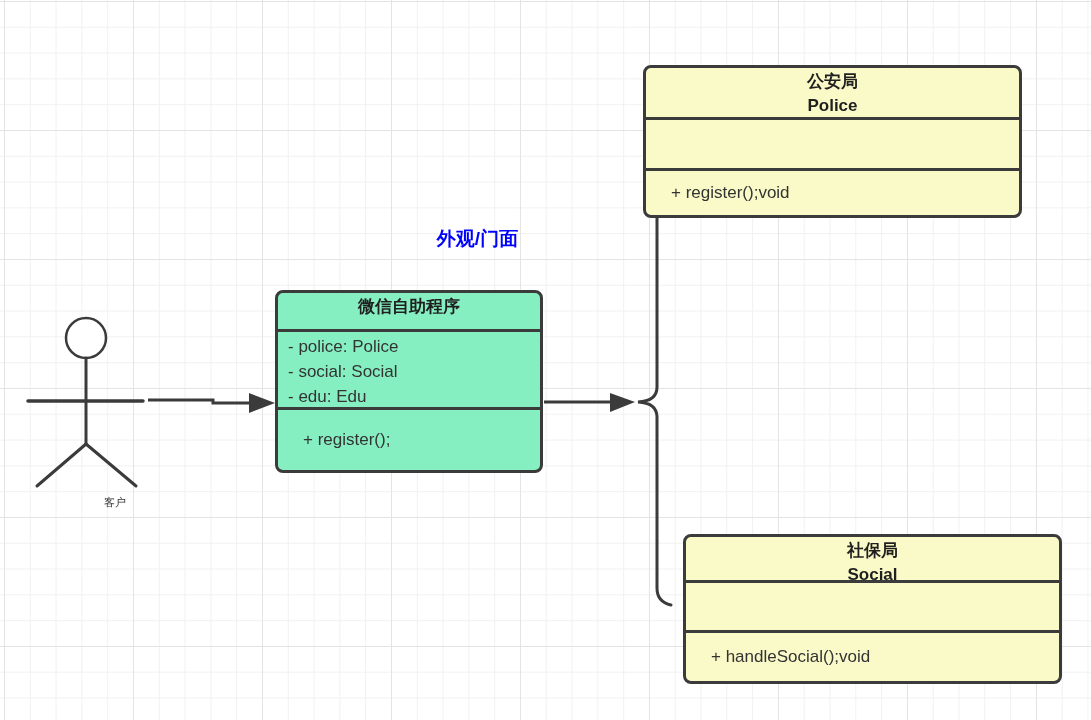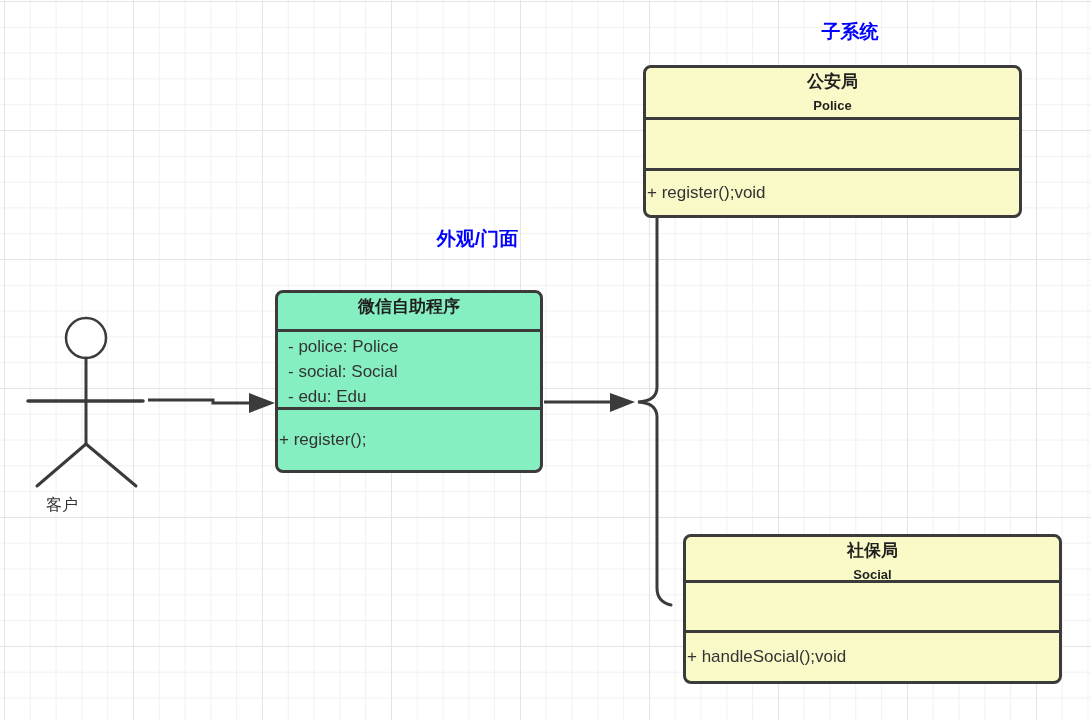--- a/index.html
+++ b/index.html
@@ -31,47 +31,47 @@
   .uml-box.green{background:#86efc2;}
   .uml-box.yellow{background:#fafac8;}
   .sec{box-sizing:border-box;flex:0 0 auto;}
   .sec.title{
     text-align:center;
     font-weight:bold;
     color:#1f1f1f;
     padding-top:2px;
   }
   .t-cn{font-size:17px;line-height:24px;}
-  .t-en{font-size:13px;line-height:24px;}
+  .t-en{font-size:17px;line-height:24px;}
   .sec.attrs{
     border-top:3px solid #3b3b3b;
     padding:2px 0 12px 10px;
     font-size:17px;
     line-height:25px;
   }
   .sec.methods{
     border-top:3px solid #3b3b3b;
     flex:1 1 auto;
     display:flex;
     align-items:center;
-    padding-left:1px;
+    padding-left:25px;
     font-size:17px;
   }
   .float-label{
     position:absolute;
     text-align:center;
     font-weight:bold;
     font-size:19px;
     color:#0000ff;
     white-space:nowrap;
   }
   .actor-caption{
     position:absolute;
-    text-align:left;
-    font-size:16px;
+    text-align:right;
+    font-size:11px;
     color:#333333;
     font-weight:normal;
     white-space:nowrap;
   }
 </style>
 </head>
 <body>
 
 <div id="canvas">
 
@@ -91,21 +91,20 @@
     </g>
 
     <g>
       <line x1="544" y1="402" x2="612" y2="402" stroke="#3b3b3b" stroke-width="3"></line>
       <polygon points="635,402 610,393 610,412" fill="#3b3b3b"></polygon>
     </g>
 
     <path d="M671,146 Q657,148 657,163 L657,387 Q657,401 638,402 Q657,403 657,417 L657,588 Q657,602 671,605" fill="none" stroke="#3b3b3b" stroke-width="3" stroke-linecap="round"></path>
   </svg>
 
-  <div class="float-label" style="left:780px;top:19px;width:140px;">子系统</div>
   <div class="float-label" style="left:400px;top:226px;width:155px;">外观/门面</div>
   <div class="actor-caption" style="left:46px;top:495px;width:80px;">客户</div>
 
   <div class="uml-box green" style="left:275px;top:290px;width:268px;height:183px;">
     <div class="sec title" style="height:36px;">
       <div class="t-cn">微信自助程序</div>
     </div>
     <div class="sec attrs" style="height:78px;">
       <div>- police: Police</div>
       <div>- social: Social</div>

